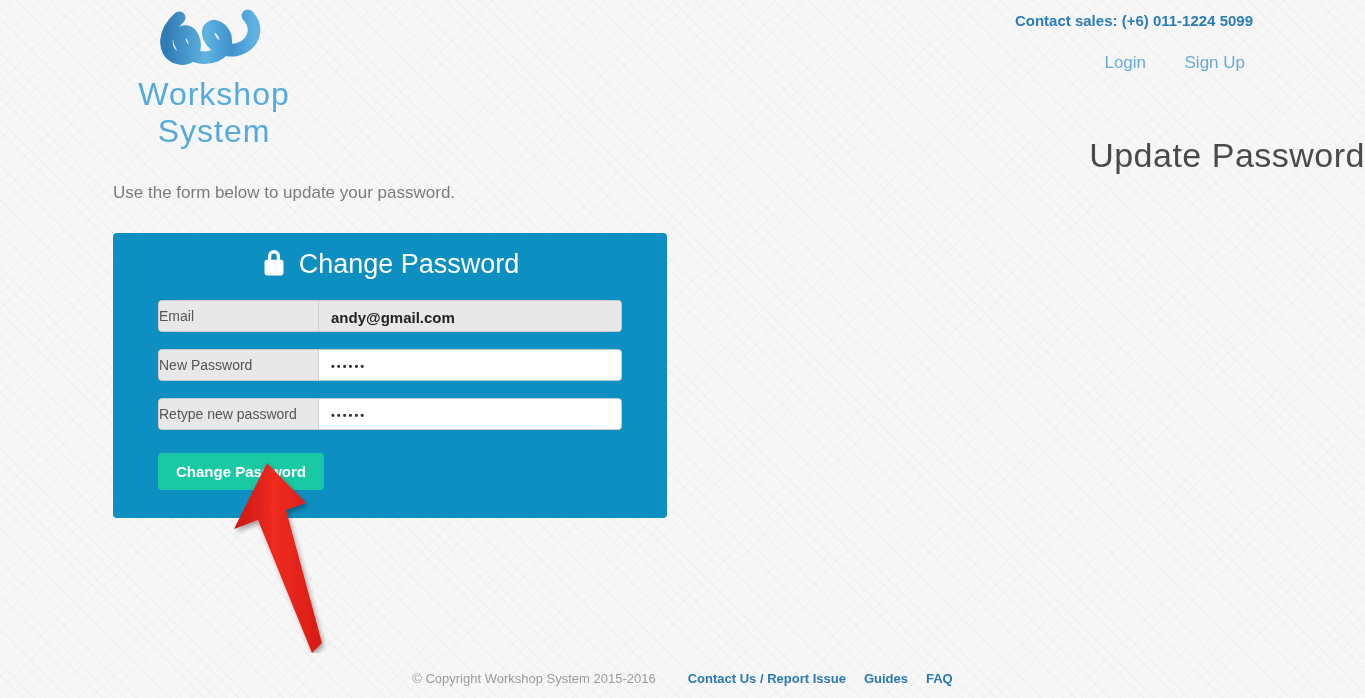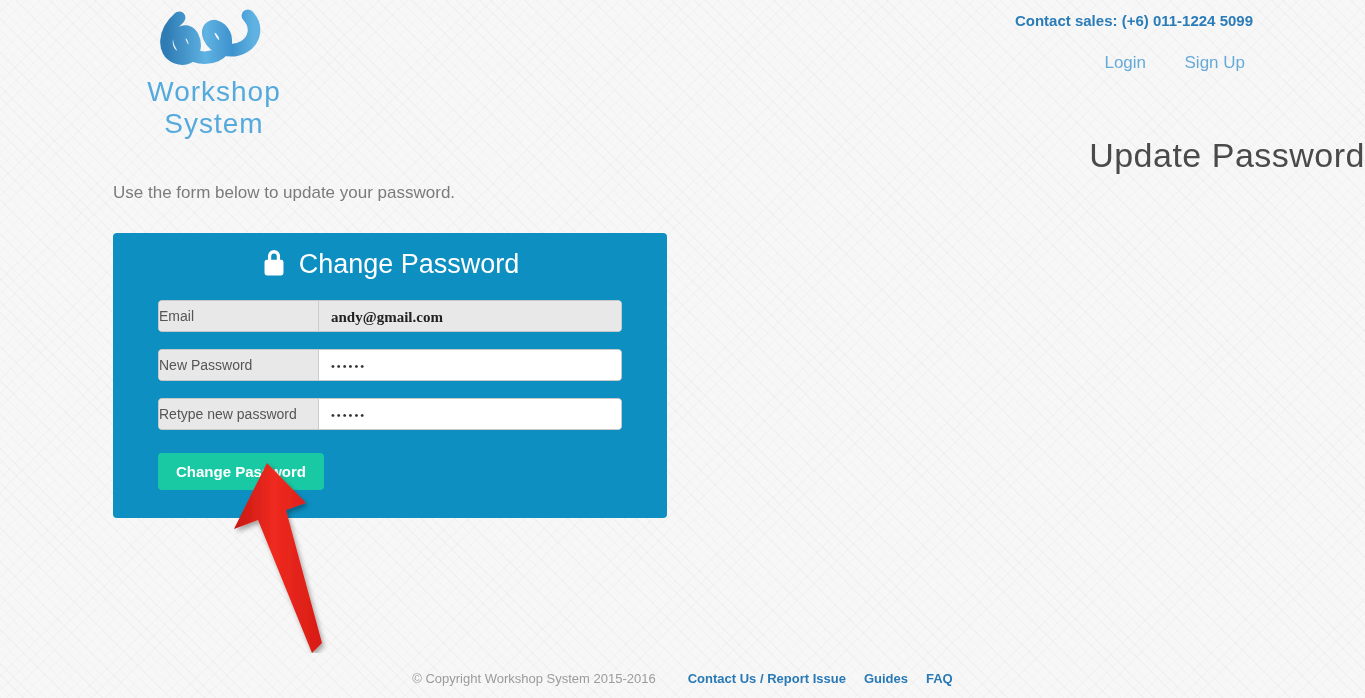--- a/index.html
+++ b/index.html
@@ -18,21 +18,21 @@
 
   
   .header { position: relative; height: 110px; }
   .logo {
     position: absolute; left: 113px; top: 6px; width: 202px;
     text-align: center; cursor: pointer;
   }
   .logo-mark { display: block; margin: 0 auto; }
   .logo-text {
     display: block; margin-top: 2px;
-    font-size: 28px; font-weight: 300; letter-spacing: 1px;
+    font-size: 32px; font-weight: 300; letter-spacing: 1px;
     color: #55aadd;
   }
   .contact-sales {
     position: absolute; right: 112px; top: 12px;
     font-size: 15px; font-weight: bold; color: #2a7cb9;
   }
   .top-nav { position: absolute; right: 120px; top: 53px; }
   .top-nav a {
     font-size: 17px; font-weight: 300; color: #66abd8;
     text-decoration: none; margin-left: 34px; cursor: pointer;
@@ -75,21 +75,21 @@
     background: #ffffff;
   }
   .input-addon {
     width: 160px; flex: 0 0 160px;
     background: #e8e8e8; border-right: 1px solid #cccccc;
     display: flex; align-items: center;
     font-size: 14px; color: #555555;
   }
   .input-group input {
     flex: 1; border: none; outline: none;
-    padding: 16px 12px; font-family: Liberation Serif, serif;
+    padding: 16px 12px; font-family: Liberation Sans, sans-serif;
     font-size: 15px; color: #222222; background: #ffffff;
   }
   .input-group input.readonly { background: #e8e8e8; font-weight: 600; }
   .input-group input.password {
     font-size: 11px; font-weight: bold; letter-spacing: 2px; color: #333333;
   }
   .submit-btn {
     margin-top: 6px;
     background: #18c9a4; color: #ffffff;
     border: none; border-radius: 4px;

